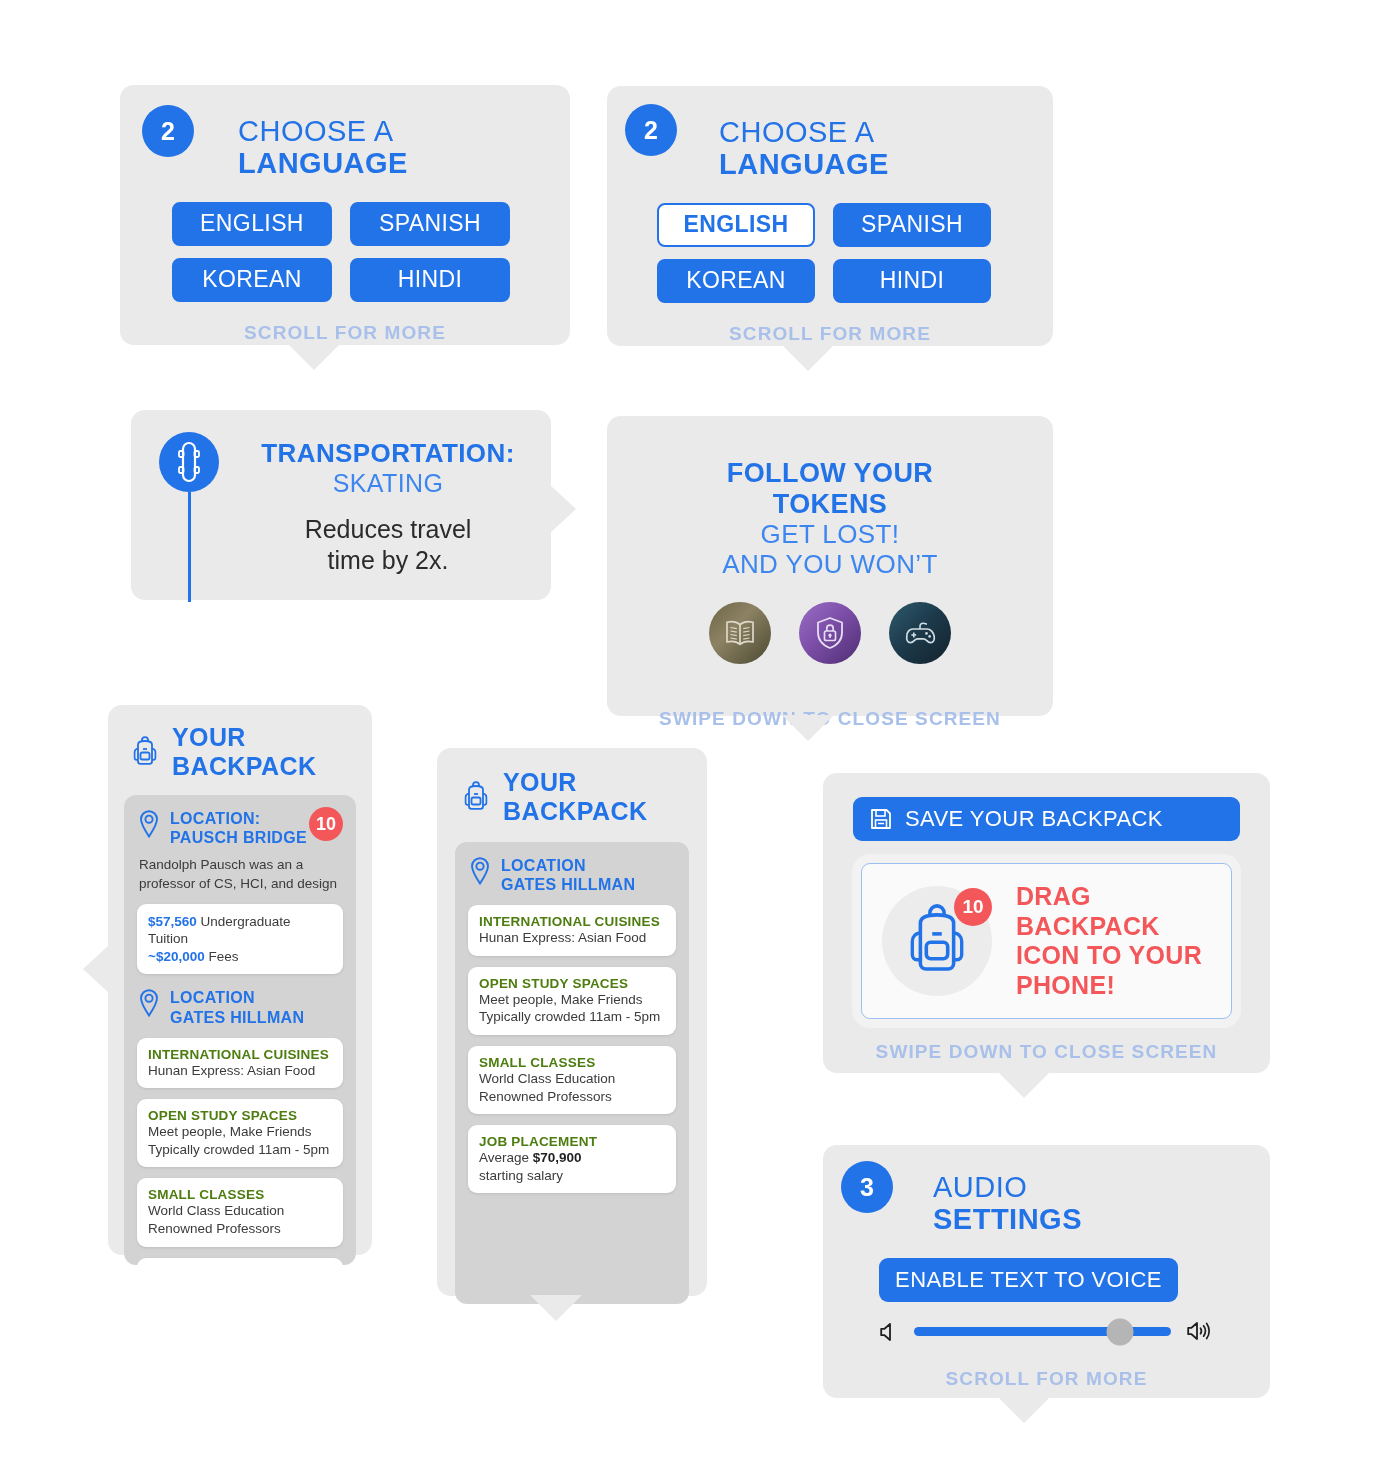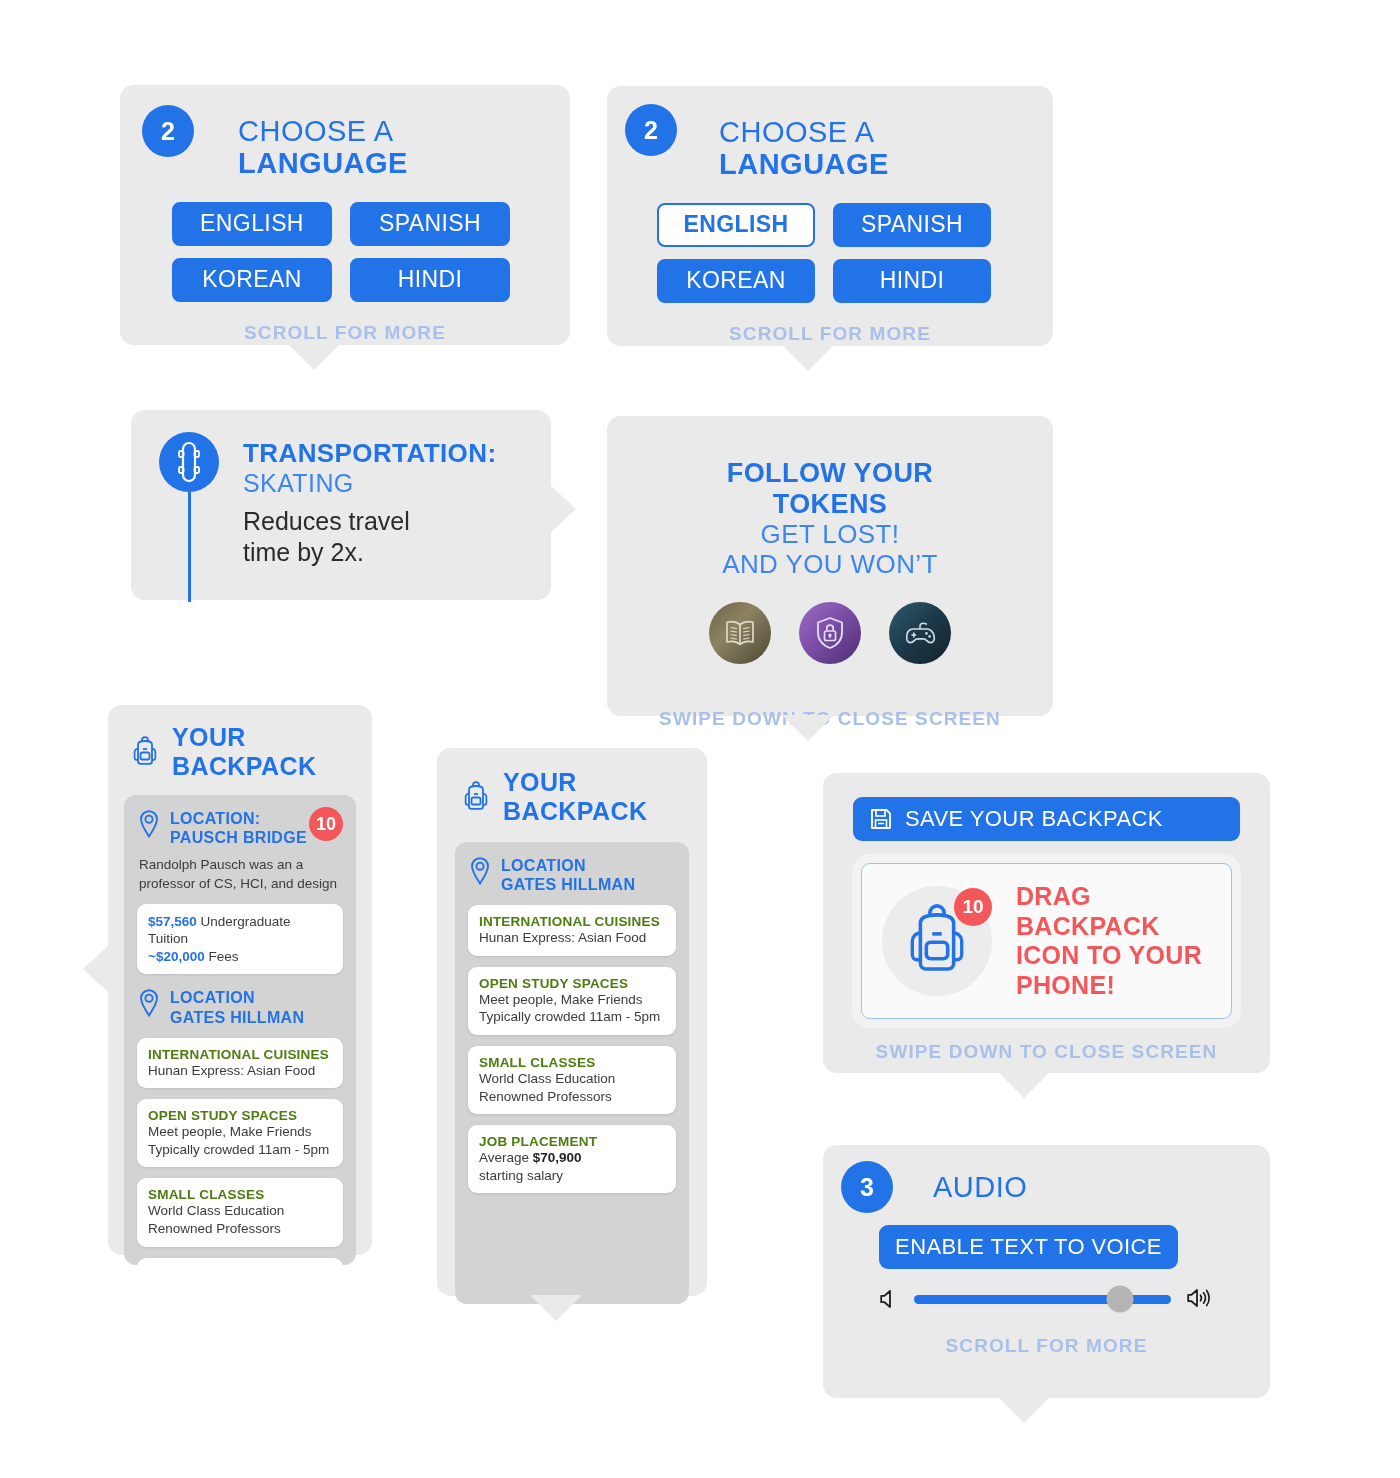--- a/index.html
+++ b/index.html
@@ -110,21 +110,21 @@
     background: #2272e8;
   }
   .trans-head-bold {
     font-size: 26px; font-weight: bold; color: #2272e8;
     letter-spacing: .4px;
   }
   .trans-head-light {
     font-size: 25px; color: #3d86f0; letter-spacing: .4px;
   }
   .trans-body {
-    font-size: 25px; color: #2b2b2b; line-height: 1.22; margin-top: 8px;
+    font-size: 25px; color: #2b2b2b; line-height: 1.22; margin-top: 16px;
   }
 
   
   .tok-title-b {
     font-size: 27px; font-weight: bold; color: #2272e8;
     line-height: 1.15; letter-spacing: .4px;
   }
   .tok-title-l {
     font-size: 26px; color: #3d86f0; line-height: 1.15; letter-spacing: .4px;
   }
@@ -279,21 +279,21 @@
     <div class="pin-circle" style="left:28px; top:22px;">
       <svg width="26" height="44" viewBox="0 0 26 44">
         <rect x="7" y="3" width="12" height="38" rx="6" fill="none" stroke="#fff" stroke-width="2.2"></rect>
         <rect x="3" y="11" width="4.5" height="6" rx="1.4" fill="none" stroke="#fff" stroke-width="1.8"></rect>
         <rect x="18.5" y="11" width="4.5" height="6" rx="1.4" fill="none" stroke="#fff" stroke-width="1.8"></rect>
         <rect x="3" y="27" width="4.5" height="6" rx="1.4" fill="none" stroke="#fff" stroke-width="1.8"></rect>
         <rect x="18.5" y="27" width="4.5" height="6" rx="1.4" fill="none" stroke="#fff" stroke-width="1.8"></rect>
       </svg>
     </div>
     <div class="pin-stem" style="left:57px; top:82px; height:110px;"></div>
-    <div style="margin-left:112px; padding-top:28px; padding-right:18px;">
+    <div style="margin-left:112px; padding-top:28px; padding-right:18px;text-align:center;">
       <div class="trans-head-bold">TRANSPORTATION:</div>
       <div class="trans-head-light">SKATING</div>
       <div class="trans-body">
         <div>Reduces travel</div>
         <div>time by 2x.</div>
       </div>
     </div>
     <div class="tail right" style="top:52%;"></div>
   </div>
 
@@ -512,20 +512,21 @@
     <div class="hint" style="margin-top:22px;">SWIPE DOWN TO CLOSE SCREEN</div>
     <div class="tail down" style="left:45%;"></div>
   </div>
 
   <div class="card" style="left:823px; top:1145px; width:447px; height:253px;">
     <div class="step-badge" style="left:18px; top:16px;">
       <span>3</span>
     </div>
     <div class="title-wrap" style="margin-left:110px; padding-top:26px; width:300px;">
       <div class="title-light">AUDIO</div>
+      <div class="title-bold">SETTINGS</div>
     </div>
 
     <div class="audio-btn" style="margin:22px 92px 0 56px;">
       <span>ENABLE TEXT TO VOICE</span>
     </div>
 
     <div class="slider-row" style="margin:18px 55px 0 55px;">
       <span>
         <svg width="22" height="22" viewBox="0 0 22 22">
           <path d="M12 3 6.5 7.8H3.2v6.4h3.3L12 19V3z" fill="none" stroke="#1f1f1f" stroke-width="1.8" stroke-linejoin="round"></path>

